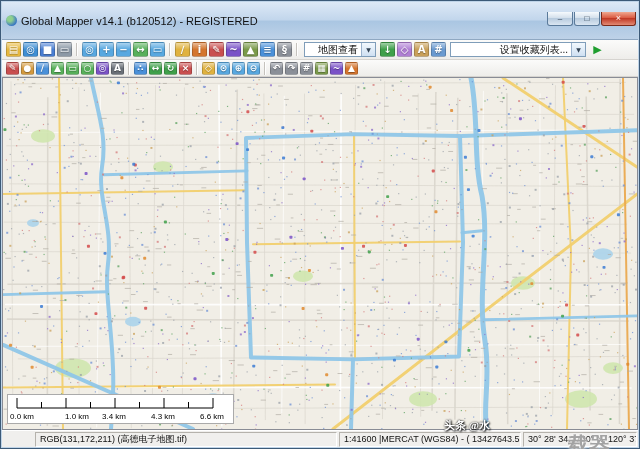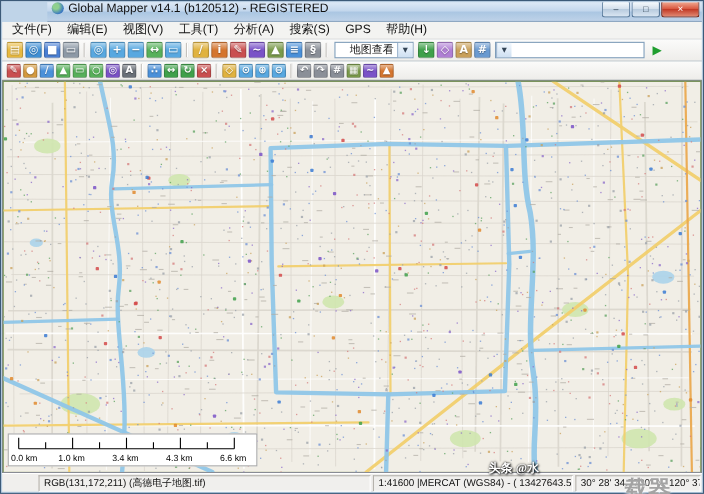--- a/index.html
+++ b/index.html
@@ -1,36 +1,36 @@
 <!DOCTYPE html>
 <html><head>
 <meta charset="utf-8">
 <style>
   html,body{margin:0;padding:0;}
   body{width:640px;height:449px;overflow:hidden;font-family:"Liberation Sans","DejaVu Sans",sans-serif;}
   .window{position:relative;width:640px;height:449px;box-sizing:border-box;border:1px solid #3c5a78;background:#bfd4e8;padding:1px;display:flex;flex-direction:column;}
-  .titlebar{height:17px;flex:0 0 17px;display:flex;background:linear-gradient(180deg,#dcea f7,#bcd4ec);background:linear-gradient(180deg,#dde9f6 0%,#c2d6ec 48%,#aac6e2 52%,#bed2e8 100%);border-bottom:1px solid #8fa8c2;padding:0 2px;margin-left:41px;}
+  .titlebar{height:17px;flex:0 0 17px;display:flex;align-items:center;background:linear-gradient(180deg,#dcea f7,#bcd4ec);background:linear-gradient(180deg,#dde9f6 0%,#c2d6ec 48%,#aac6e2 52%,#bed2e8 100%);border-bottom:1px solid #8fa8c2;padding:10px 2px;}
   .app-icon{width:11px;height:11px;border-radius:50%;background:radial-gradient(circle at 35% 35%, #8fd08f 25%, #3a78c2 70%);margin:0 4px 0 2px;flex:0 0 11px;}
   .title{font-size:11px;color:#111;white-space:nowrap;overflow:hidden;flex:1;}
   .win-controls{display:flex;align-items:flex-start;height:100%;}
   .winbtn{height:13px;width:24px;border:1px solid #5a7a9a;border-top:none;border-radius:0 0 3px 3px;background:linear-gradient(#f6fafd,#d4e0ec 45%,#b8cbde 50%,#dae6f2);display:flex;align-items:center;justify-content:center;font-size:8px;color:#234;margin-left:1px;line-height:1;}
   .winbtn.close{width:33px;background:linear-gradient(#f0a890,#da5a42 45%,#c13a26 50%,#e28a74);color:#fff;border-color:#7a2a1a;font-size:9px;}
   .menubar{height:15px;flex:0 0 15px;display:flex;align-items:center;background:#f3f3f1;border-bottom:1px solid #ddd;padding-left:2px;}
   .menu-item{font-size:11px;color:#111;padding:0 7px;line-height:15px;white-space:nowrap;}
   .toolbar{display:flex;align-items:center;background:linear-gradient(#fbfbfa,#eeedea);border-bottom:1px solid #d6d4d0;padding:0 3px;}
   .tb1{height:19px;flex:0 0 19px;}
   .tb2{height:16px;flex:0 0 16px;}
   .tbtn{width:15px;height:15px;border-radius:2px;border:1px solid rgba(0,0,0,.18);box-sizing:border-box;display:flex;align-items:center;justify-content:center;font-size:10px;line-height:1;color:#fff;font-weight:bold;margin:0 1px;text-shadow:0 1px 1px rgba(0,0,0,.35);font-family:"DejaVu Sans",sans-serif;}
   .tb2 .tbtn{width:13px;height:13px;font-size:9px;}
   .tbtn.plain{background:transparent !important;border:none;text-shadow:none;font-size:11px;}
   .tsep{width:1px;height:13px;background:#c5c2bd;border-right:1px solid #fff;margin:0 3px;}
   .combo{display:flex;height:15px;box-sizing:border-box;border:1px solid #7f9db9;background:#fff;margin:0 3px;}
   .combo-field{flex:1;font-size:10px;line-height:13px;padding:0 3px;overflow:hidden;white-space:nowrap;color:#111;text-align:right;}
   .combo-arrow{width:13px;flex:0 0 13px;background:linear-gradient(#f2f8fd,#cfe0f2);border-left:1px solid #9ab2cc;font-size:6px;display:flex;align-items:center;justify-content:center;color:#345;font-family:"DejaVu Sans",sans-serif;}
-  .map-area{flex:1;position:relative;border:1px solid #898c95;overflow:hidden;background:#4d7c0f;}
+  .map-area{flex:1;position:relative;border:1px solid #898c95;overflow:hidden;background:#f97316;}
   #map-svg{position:absolute;left:0;top:0;width:100%;height:100%;}
   .scalebar{position:absolute;left:4px;bottom:5px;width:227px;height:30px;background:#fff;border:1px solid #aaa;box-sizing:border-box;z-index:20;}
   .scalebar svg{display:block;}
   .scalebar-labels{position:relative;height:11px;}
   .scalebar-labels span{position:absolute;top:0;font-size:8px;color:#000;white-space:nowrap;}
   .statusbar{height:17px;flex:0 0 17px;display:flex;align-items:stretch;background:#f0efed;border-top:1px solid #fff;padding:1px 1px 0 1px;box-sizing:border-box;}
   .status-section{font-size:9px;line-height:13px;color:#111;border:1px solid;border-color:#b5b2ac #fff #fff #b5b2ac;padding:0 4px;margin-right:2px;white-space:nowrap;overflow:hidden;}
   .st-left{width:292px;flex:0 0 292px;margin-left:32px;}
   .st-center{width:172px;flex:0 0 172px;}
   .st-right{flex:1;margin-right:0;}
@@ -47,30 +47,20 @@
   <div class="titlebar">
     <div class="app-icon"></div>
     <span class="title">Global Mapper v14.1 (b120512) - REGISTERED</span>
     <div class="win-controls">
       <div class="winbtn">–</div>
       <div class="winbtn">□</div>
       <div class="winbtn close">×</div>
     </div>
   </div>
 
-  <div class="menubar" id="menubar">
-      <span class="menu-item">文件(F)</span>
-      <span class="menu-item">编辑(E)</span>
-      <span class="menu-item">视图(V)</span>
-      <span class="menu-item">工具(T)</span>
-      <span class="menu-item">分析(A)</span>
-      <span class="menu-item">搜索(S)</span>
-      <span class="menu-item">GPS</span>
-      <span class="menu-item">帮助(H)</span>
-    </div>
 
   <div class="toolbar tb1" id="toolbar1">
       <div class="tbtn" style="background: linear-gradient(rgba(255, 255, 255, 0.5), rgba(255, 255, 255, 0) 50%), rgb(232, 185, 63);">▤</div>
       <div class="tbtn" style="background: linear-gradient(rgba(255, 255, 255, 0.5), rgba(255, 255, 255, 0) 50%), rgb(63, 143, 212);">◎</div>
       <div class="tbtn" style="background: linear-gradient(rgba(255, 255, 255, 0.5), rgba(255, 255, 255, 0) 50%), rgb(74, 127, 212);">■</div>
       <div class="tbtn" style="background: linear-gradient(rgba(255, 255, 255, 0.5), rgba(255, 255, 255, 0) 50%), rgb(141, 153, 166);">▭</div>
       <div class="tsep"></div>
       <div class="tbtn" style="background: linear-gradient(rgba(255, 255, 255, 0.5), rgba(255, 255, 255, 0) 50%), rgb(88, 168, 224);">◎</div>
       <div class="tbtn" style="background: linear-gradient(rgba(255, 255, 255, 0.5), rgba(255, 255, 255, 0) 50%), rgb(88, 168, 224);">+</div>
       <div class="tbtn" style="background: linear-gradient(rgba(255, 255, 255, 0.5), rgba(255, 255, 255, 0) 50%), rgb(88, 168, 224);">−</div>
@@ -87,20 +77,21 @@
       <div class="tsep"></div>
       <div class="combo" style="width: 72px;">
         <span class="combo-field">地图查看</span>
         <span class="combo-arrow">▼</span>
       </div>
       <div class="tbtn" style="background: linear-gradient(rgba(255, 255, 255, 0.5), rgba(255, 255, 255, 0) 50%), rgb(63, 160, 74);">↓</div>
       <div class="tbtn" style="background: linear-gradient(rgba(255, 255, 255, 0.5), rgba(255, 255, 255, 0) 50%), rgb(176, 127, 212);">◇</div>
       <div class="tbtn" style="background: linear-gradient(rgba(255, 255, 255, 0.5), rgba(255, 255, 255, 0) 50%), rgb(201, 160, 90);">A</div>
       <div class="tbtn" style="background: linear-gradient(rgba(255, 255, 255, 0.5), rgba(255, 255, 255, 0) 50%), rgb(106, 154, 208);">#</div>
       <div class="combo" style="width: 136px;">
+        <span class="combo-field">设置收藏列表...</span>
         <span class="combo-arrow">▼</span>
       </div>
       <div class="tbtn plain" style="color: rgb(31, 158, 47);">▶</div>
     </div>
   <div class="toolbar tb2" id="toolbar2">
       <div class="tbtn" style="background: linear-gradient(rgba(255, 255, 255, 0.5), rgba(255, 255, 255, 0) 50%), rgb(201, 79, 79);">✎</div>
       <div class="tbtn" style="background: linear-gradient(rgba(255, 255, 255, 0.5), rgba(255, 255, 255, 0) 50%), rgb(212, 154, 63);">●</div>
       <div class="tbtn" style="background: linear-gradient(rgba(255, 255, 255, 0.5), rgba(255, 255, 255, 0) 50%), rgb(74, 144, 217);">∕</div>
       <div class="tbtn" style="background: linear-gradient(rgba(255, 255, 255, 0.5), rgba(255, 255, 255, 0) 50%), rgb(87, 176, 90);">▲</div>
       <div class="tbtn" style="background: linear-gradient(rgba(255, 255, 255, 0.5), rgba(255, 255, 255, 0) 50%), rgb(87, 176, 90);">▭</div>
@@ -2039,21 +2030,21 @@
           <line x1="58" y1="3" x2="58" y2="13" stroke="#000" stroke-width="1"></line>
           <line x1="82.5" y1="7" x2="82.5" y2="13" stroke="#000" stroke-width="1"></line>
           <line x1="107" y1="3" x2="107" y2="13" stroke="#000" stroke-width="1"></line>
           <line x1="131.5" y1="7" x2="131.5" y2="13" stroke="#000" stroke-width="1"></line>
           <line x1="156" y1="3" x2="156" y2="13" stroke="#000" stroke-width="1"></line>
           <line x1="180.5" y1="7" x2="180.5" y2="13" stroke="#000" stroke-width="1"></line>
           <line x1="205" y1="3" x2="205" y2="13" stroke="#000" stroke-width="1"></line>
         </svg>
       <div class="scalebar-labels" id="scalebar-labels">
           <span style="left: 2px;">0.0 km</span>
-          <span style="left: 45px;">1.0 km</span>
+          <span style="left: 57px;">1.0 km</span>
           <span style="left: 94px;">3.4 km</span>
           <span style="left: 143px;">4.3 km</span>
           <span style="left: 192px;">6.6 km</span>
         </div>
     </div>
   </div>
 
   <div class="statusbar">
     <div class="status-section st-left">RGB(131,172,211) (高德电子地图.tif)</div>
     <div class="status-section st-center">1:41600 |MERCAT (WGS84) - ( 13427643.558, 3672456.849 )</div>

